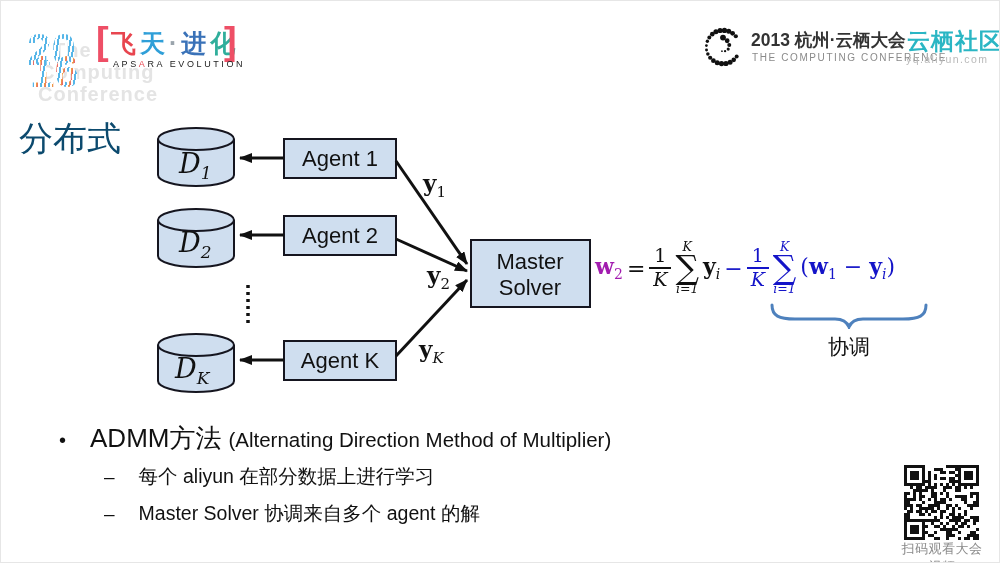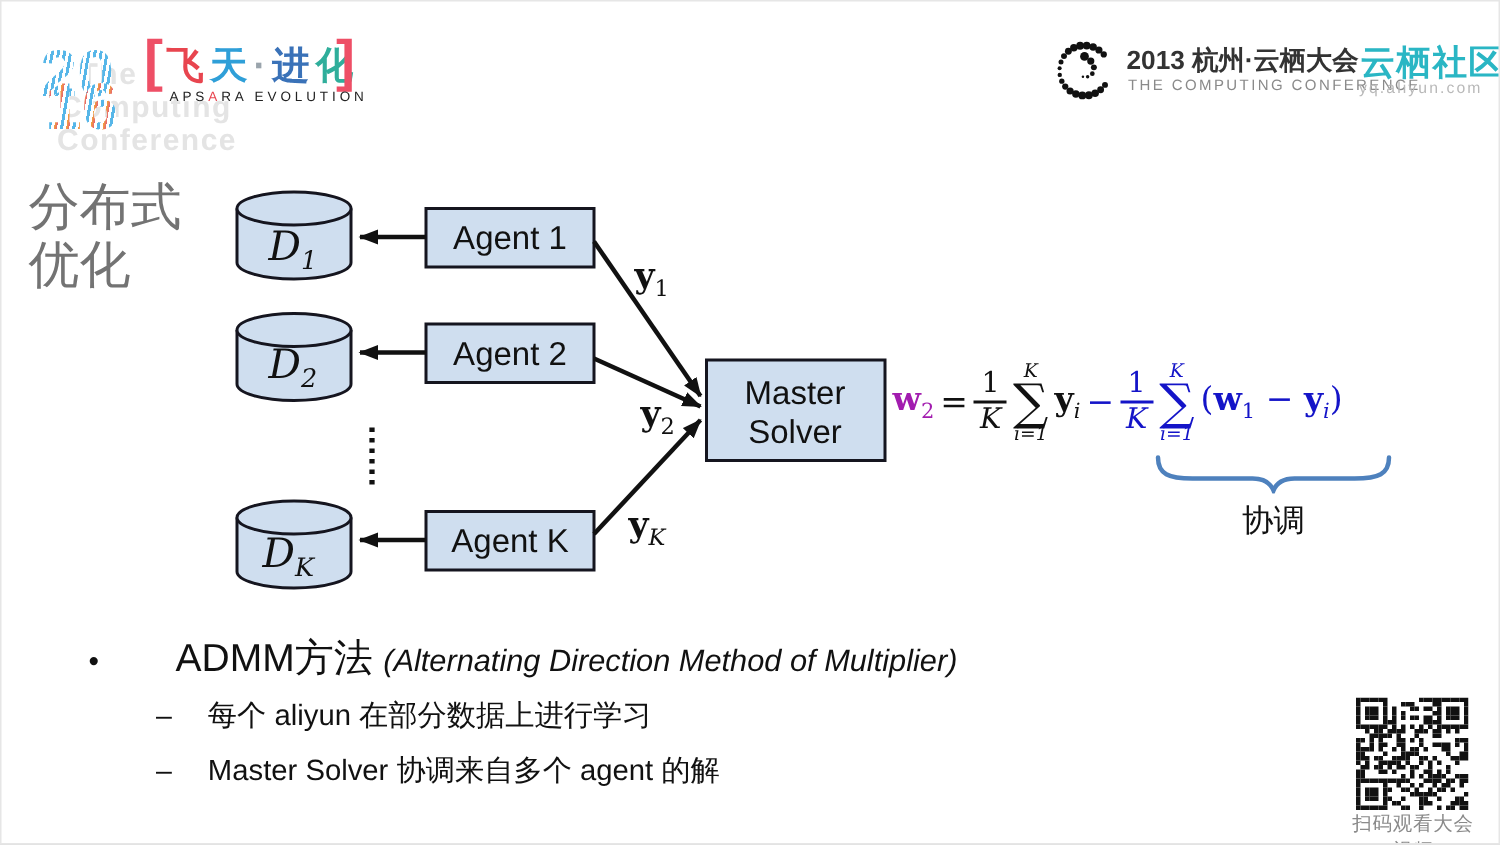--- a/index.html
+++ b/index.html
@@ -30,21 +30,21 @@
 
   
   .c-logo { position:absolute; left:698px; top:22px; }
   .conf-cn { position:absolute; left:750px; top:27px; font-size:17.5px; font-weight:600; color:#333; white-space:nowrap; }
   .conf-en { position:absolute; left:751px; top:51px; font-size:10px; letter-spacing:1.6px; color:#8a8a8a; white-space:nowrap; }
   .yunqi   { position:absolute; left:906px; top:25px; font-size:23px; font-weight:700; color:#2ab6c4; letter-spacing:1px; white-space:nowrap; }
   .yq-url  { position:absolute; left:905px; top:52px; font-size:10.5px; letter-spacing:1.4px; color:#b9b9b9; white-space:nowrap; }
 
   
   .page-title { position:absolute; left:18px; top:118px; font-size:34px; font-weight:500;
-                color:#737373; line-height:39px; }
+                color:#0c4a6e; line-height:39px; }
 
   
   .diagram { position:absolute; left:130px; top:110px; }
 
   
   .formula { position:absolute; left:594px; top:222px; width:350px; height:90px;
              display:flex; align-items:center; gap:4px;
              font-family:"DejaVu Serif", serif; color:#111; white-space:nowrap; }
   .formula .m { font-size:22px; }
   .formula b { font-weight:700; }
@@ -58,22 +58,22 @@
   .sum { display:inline-flex; flex-direction:column; align-items:center; line-height:1; }
   .sum .lim { font-size:12.5px; font-style:italic; }
   .sum .sig { font-size:33px; line-height:0.9; }
   .brace-wrap { position:absolute; left:768px; top:302px; width:160px; height:26px; }
   .coord-label { position:absolute; left:768px; top:332px; width:160px; text-align:center;
                  font-size:21px; font-weight:500; color:#111; }
 
   
   .b-main { position:absolute; left:58px; top:420px; display:flex; align-items:baseline; color:#111; }
   .b-main .dot { font-size:20px; margin-right:24px; }
-  .b-main .b1 { font-size:26px;margin-left:27px; }
-  .b-main .b1p { font-size:20.5px; margin-left:7px;font-style:italic; }
+  .b-main .b1 { font-size:26px; }
+  .b-main .b1p { font-size:20.5px; margin-left:7px; }
   .b-sub { position:absolute; left:103px; display:flex; align-items:baseline; color:#111; }
   .b-sub .dash { font-size:19px; margin-right:24px; }
   .b-sub .txt { font-size:19.5px; }
   .b-sub1 { top:462px; } .b-sub2 { top:499px; }
 
   
   .qr-box { position:absolute; left:903px; top:464px; }
   .qr-caption { position:absolute; left:897px; top:539px; width:88px; text-align:center;
                 font-size:13px; color:#8a8a8a; letter-spacing:0.5px; }
 </style>
@@ -124,21 +124,20 @@
         <circle cx="22" cy="27" r="0.8"></circle>
       </g>
   </svg>
   <div class="conf-cn">2013 杭州·云栖大会</div>
   <div class="conf-en">THE COMPUTING CONFERENCE</div>
   <div class="yunqi">云栖社区</div>
   <div class="yq-url">yq.aliyun.com</div>
 
   <div class="page-title">
     <div>分布式</div>
-    <div>优化</div>
   </div>
 
   <svg class="diagram" width="480" height="300" viewBox="0 0 480 300">
     <defs>
       <marker id="arr" markerUnits="userSpaceOnUse" markerWidth="14" markerHeight="12" refX="12" refY="5" orient="auto">
         <path d="M0,0 L13,5 L0,10 Z" fill="#111"></path>
       </marker>
     </defs>
 
     <g>

